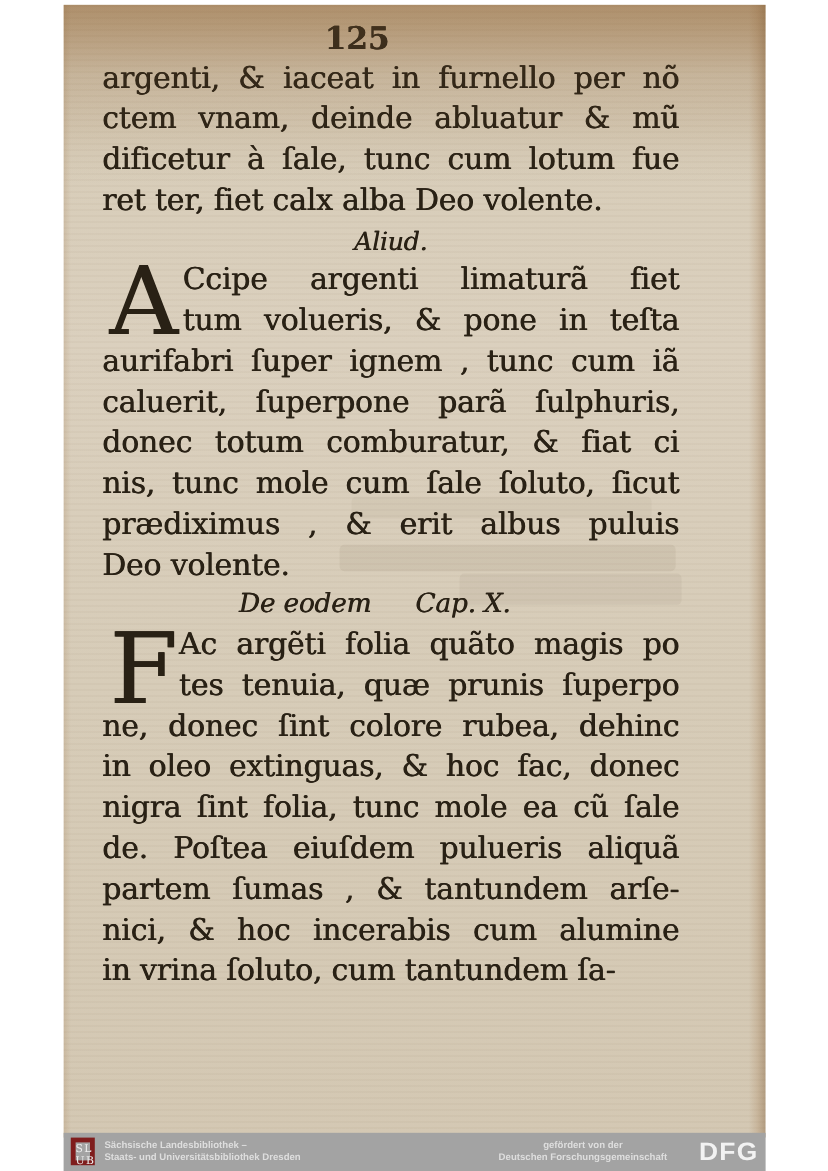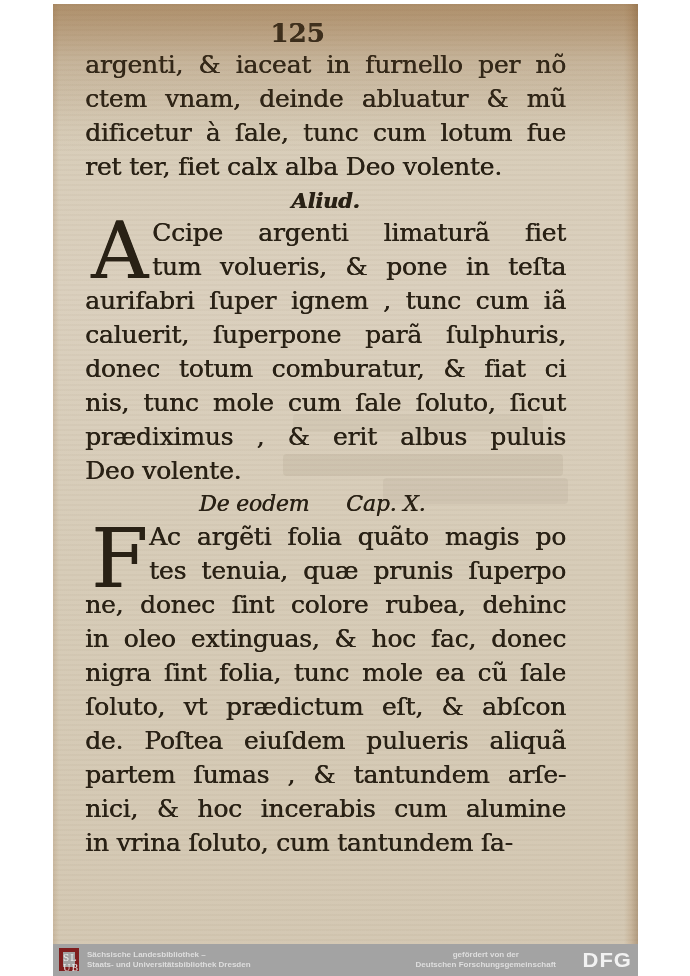--- a/index.html
+++ b/index.html
@@ -36,21 +36,21 @@
     text-shadow:0.4px 0 0 currentColor;
   }
   .textcol {
     position:absolute; left:32px; top:44px; width:481px;
     color:#292115; font-size:25px; line-height:34px;
     text-shadow:0.45px 0 0 currentColor;
     letter-spacing:-0.2px;
   }
   .ln { text-align:justify; text-align-last:justify; text-justify:inter-word; white-space:nowrap; }
   .ln.flush { text-align-last:left; white-space:normal; }
-  .heading1 { text-align:center; font-style:italic; font-size:21px; line-height:30px; padding-top:2px;font-weight:bold; }
+  .heading1 { text-align:center; font-style:italic; font-size:21px; line-height:30px; padding-top:2px; }
   .heading2 { font-style:italic; font-size:22px; line-height:32px; padding-left:114px; }
   .heading2 .h2-left { margin-right:30px; }
   .para { position:relative; }
   .dropcap {
     position:absolute; left:6px; top:-4px; line-height:1;
     font-size:79px; color:#292115; text-shadow:0.6px 0 0 currentColor;
   }
   .para-f .dropcap { font-size:82px; top:-2px; }
   .ind-a { padding-left:67px; }
   .ind-f { padding-left:64px; }
@@ -122,21 +122,20 @@
         <span class="h2-right">Cap. X.</span>
       </div>
 
       <div class="para para-f">
         <span class="dropcap">F</span>
         <div class="ln ind-f">Ac argẽti folia quãto magis po</div>
         <div class="ln ind-f">tes tenuia, quæ prunis ſuperpo</div>
         <div class="ln">ne, donec ſint colore rubea, dehinc</div>
         <div class="ln">in oleo extinguas, &amp; hoc fac, donec</div>
         <div class="ln">nigra ſint folia, tunc mole ea cũ ſale</div>
-        <div class="ln">ſoluto, vt prædictum eſt, &amp; abſcon</div>
         <div class="ln">de. Poſtea eiuſdem pulueris aliquã</div>
         <div class="ln">partem ſumas , &amp; tantundem arſe-</div>
         <div class="ln">nici, &amp; hoc incerabis cum alumine</div>
         <div class="ln flush">in vrina ſoluto, cum tantundem ſa-</div>
       </div>
 
     </div>
   </div>
 
   <div class="bar">

